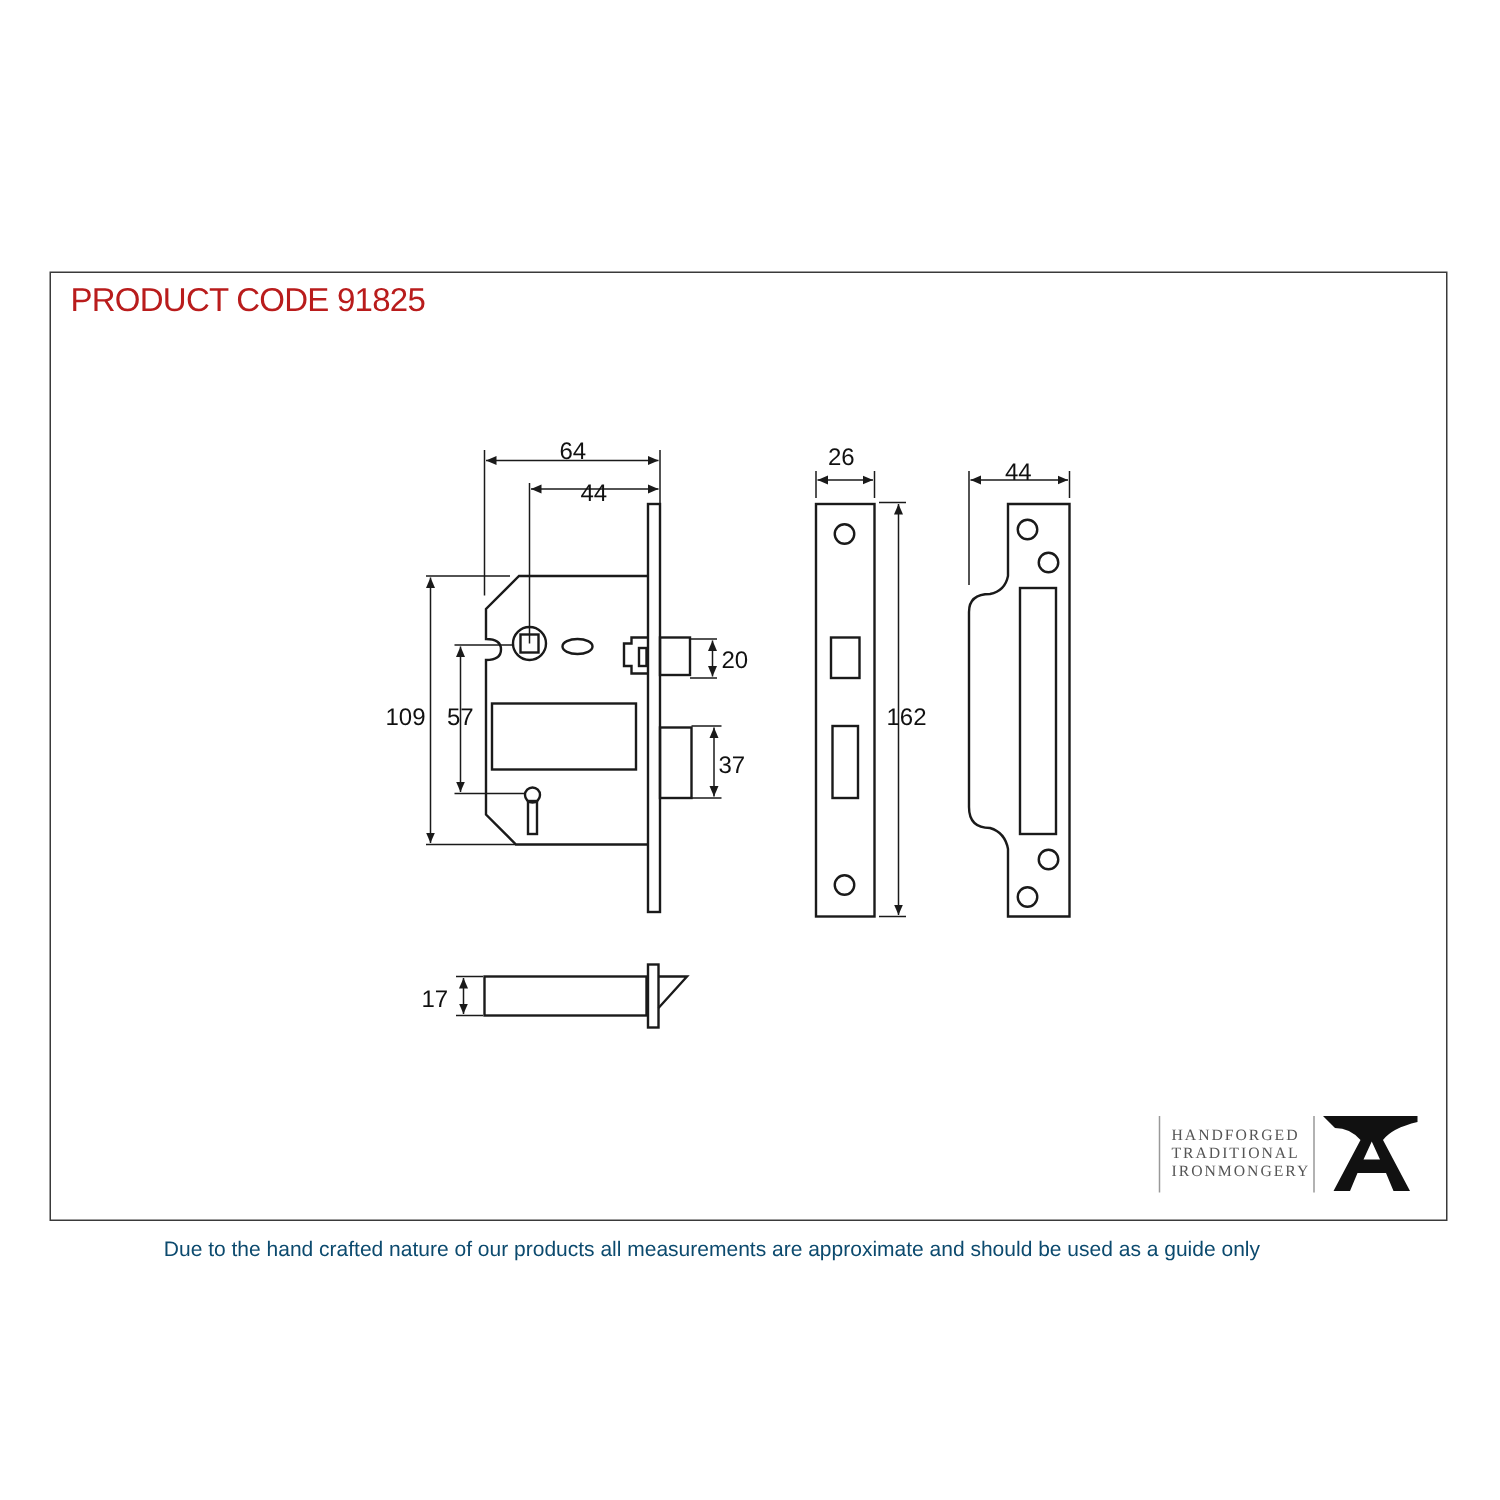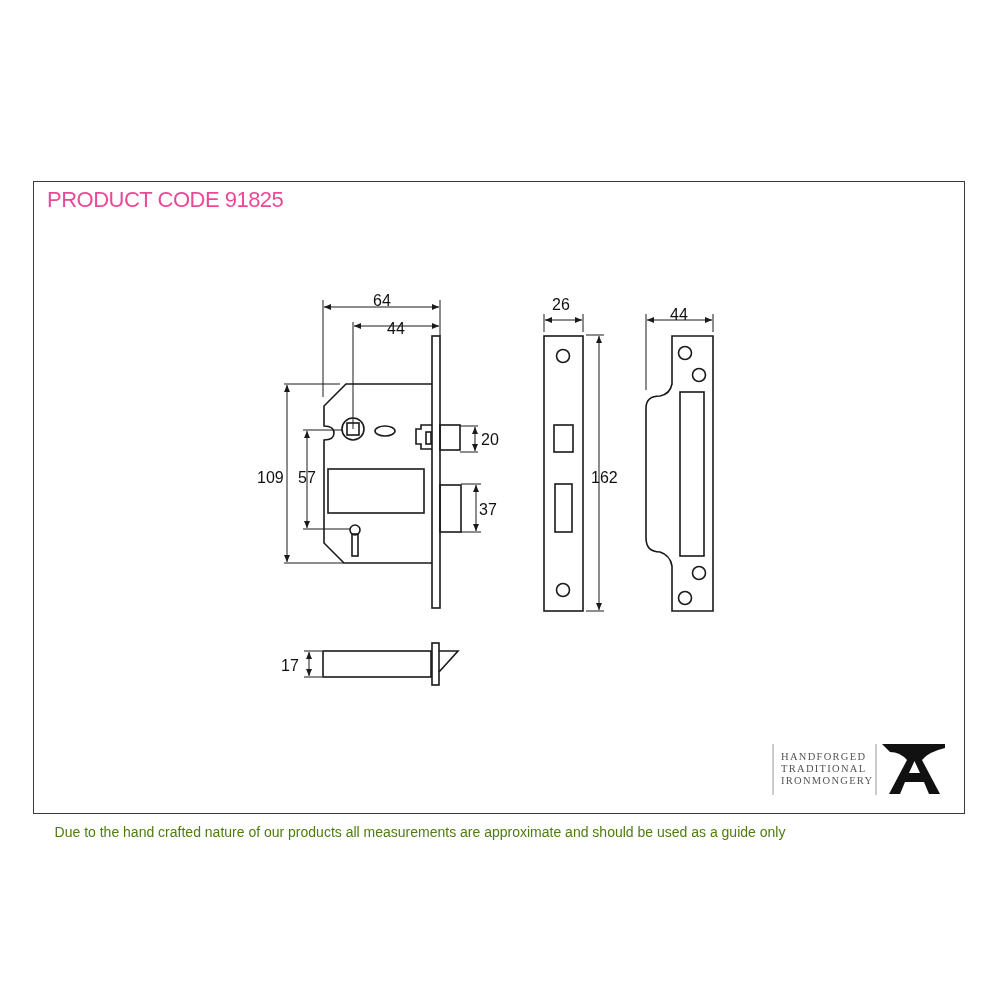--- a/index.html
+++ b/index.html
@@ -1,19 +1,19 @@
 <!DOCTYPE html>
 <html><head>
 <meta charset="utf-8">
 <style>
   html, body { margin:0; padding:0; background:#ffffff; }
   body { width:1000px; height:1000px; position:relative; overflow:hidden; font-family:"Liberation Sans", sans-serif; }
   .frame { position:absolute; left:33px; top:181px; width:932px; height:633px; border:1.5px solid #3a3a3a; box-sizing:border-box; }
-  .title { position:absolute; left:47px; top:187px; font-family:"Liberation Sans", sans-serif; font-size:22px; color:#ec4899; letter-spacing:-0.5px; }
-  .disclaimer { position:absolute; left:0; width:840px; top:824px; text-align:center; font-family:"Liberation Sans", sans-serif; font-size:14px; color:#4d7c0f; }
+  .title { position:absolute; left:47px; top:187px; font-family:"Liberation Sans", sans-serif; font-size:22px; color:#b91c1c; letter-spacing:-0.5px; }
+  .disclaimer { position:absolute; left:0; width:840px; top:824px; text-align:right; font-family:"Liberation Sans", sans-serif; font-size:14px; color:#0c4a6e; }
   svg.drawing { position:absolute; left:0; top:0; }
   .dim { font-family:"Liberation Sans", sans-serif; font-size:16px; fill:#111; }
   .logo-text { font-family:"Liberation Serif", serif; font-size:10.5px; fill:#555; letter-spacing:1.3px; }
 </style>
 </head>
 <body>
 
 <div class="frame"></div>
 <div class="title">PRODUCT CODE 91825</div>
 

